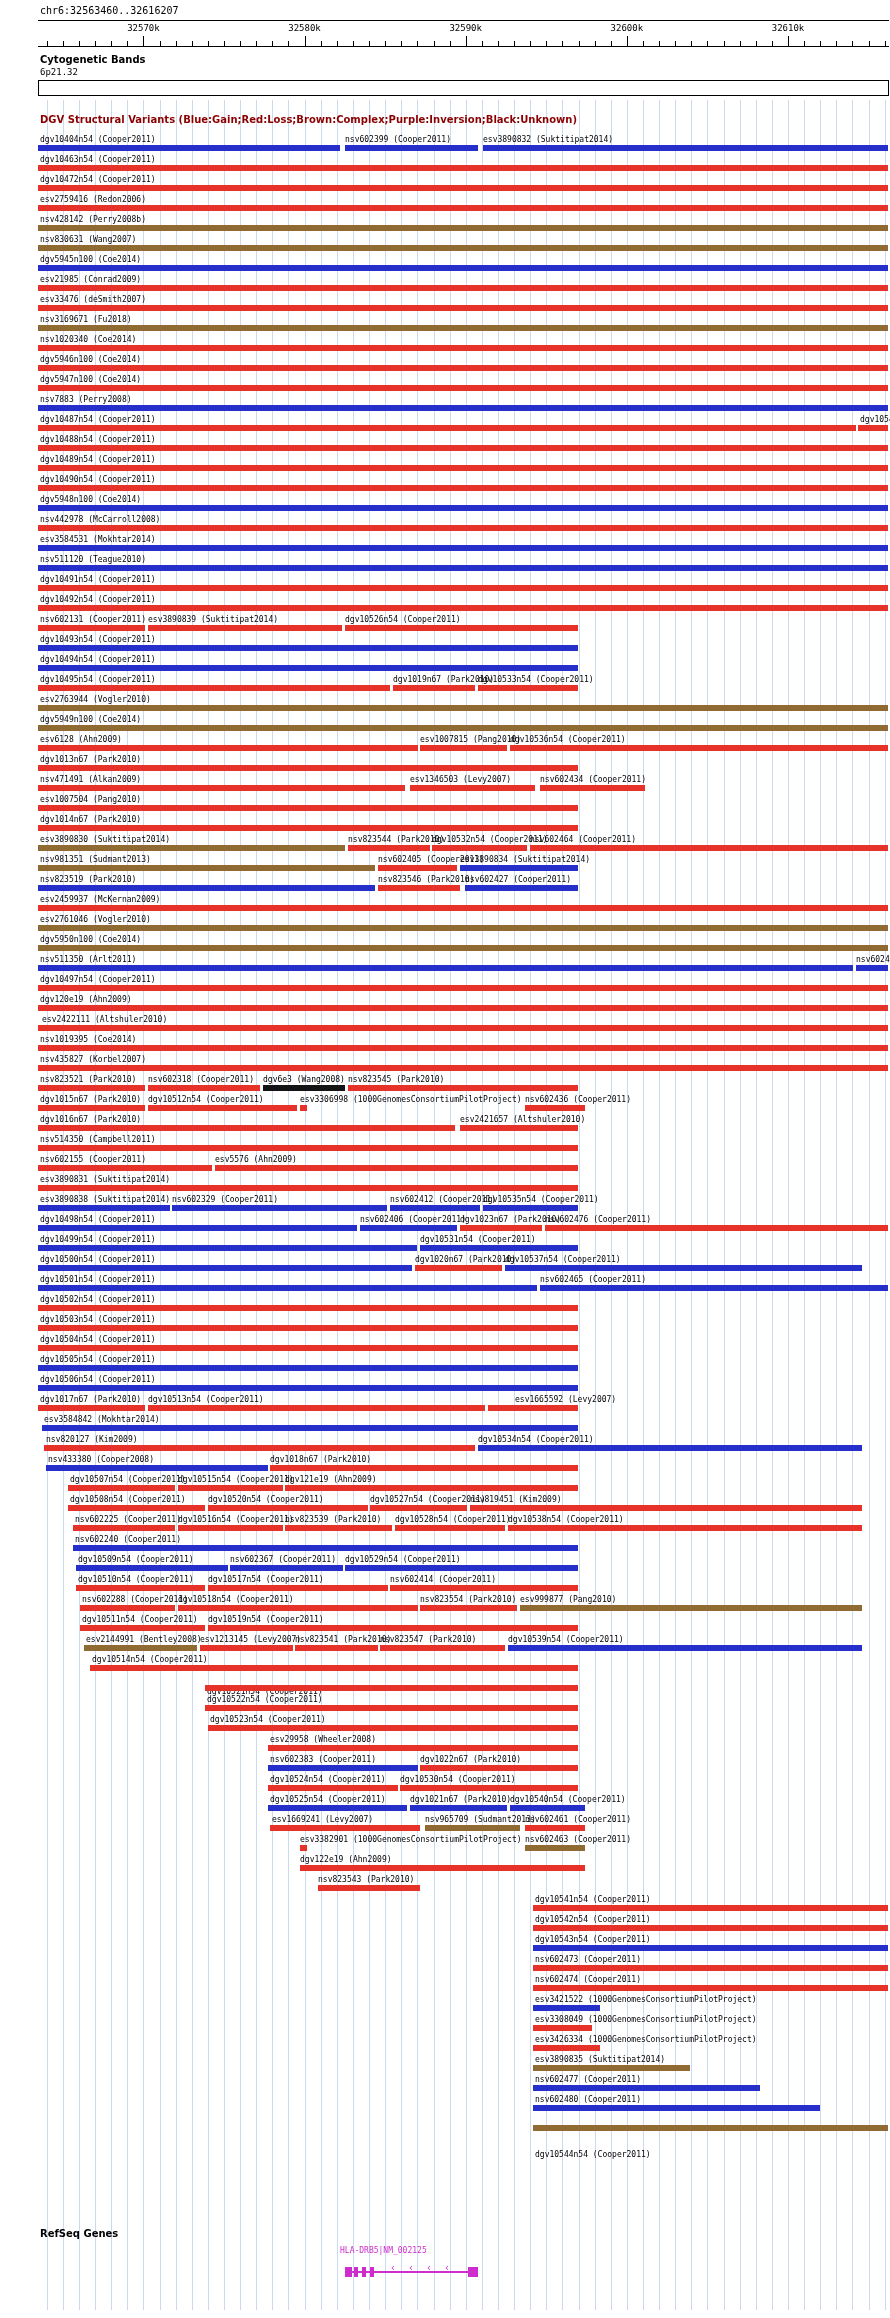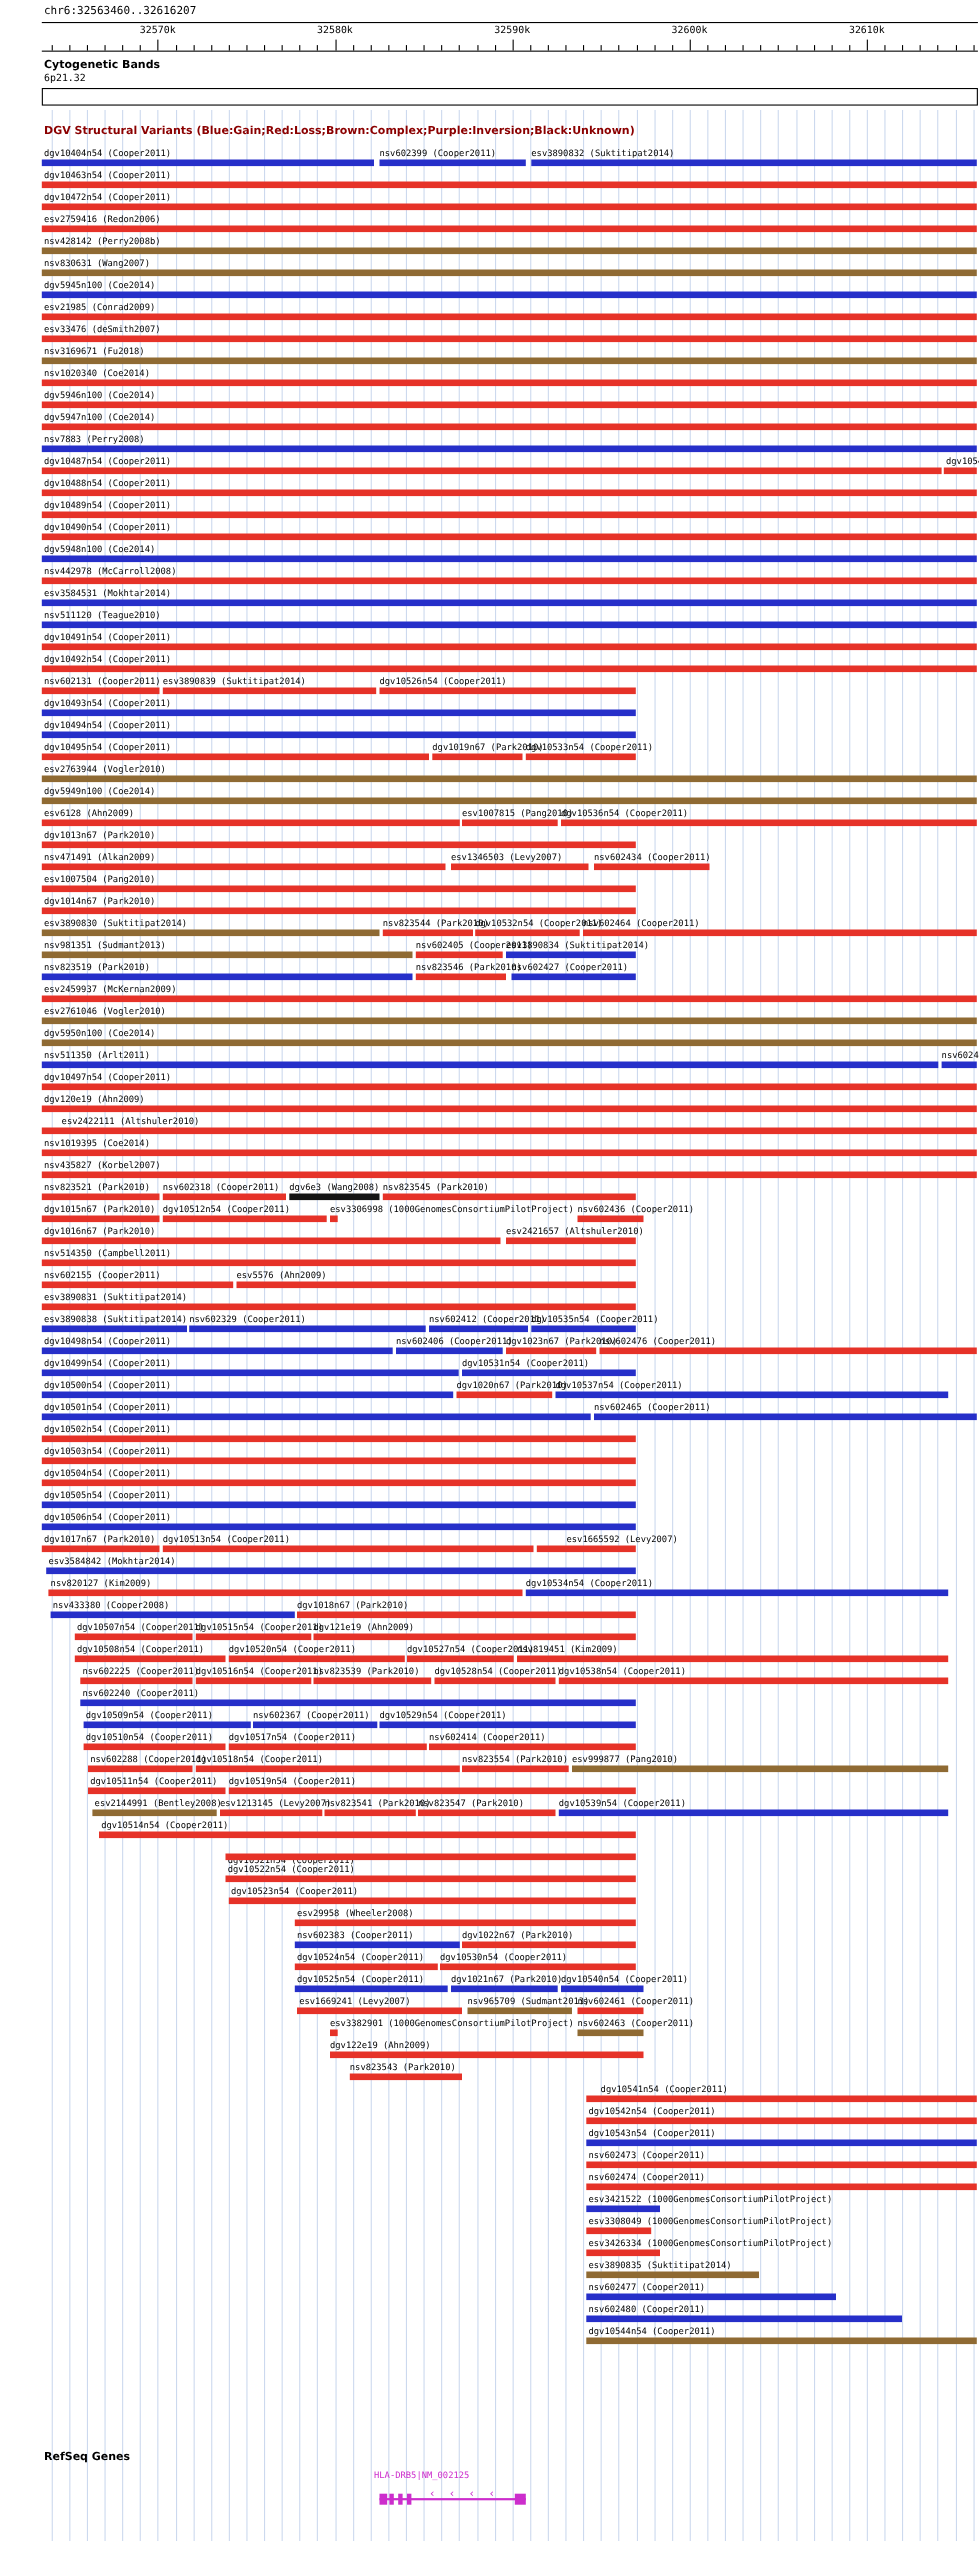--- a/index.html
+++ b/index.html
@@ -360,21 +360,21 @@
     </div>
     <div class="trow" style="top: 974px;">
       <span class="vlab" style="left: 40px;">dgv10497n54 (Cooper2011)</span>
       <div class="vbar" style="left: 38px; width: 850px; background: rgb(230, 50, 40);"></div>
     </div>
     <div class="trow" style="top: 994px;">
       <span class="vlab" style="left: 40px;">dgv120e19 (Ahn2009)</span>
       <div class="vbar" style="left: 38px; width: 850px; background: rgb(230, 50, 40);"></div>
     </div>
     <div class="trow" style="top: 1014px;">
-      <span class="vlab" style="left: 56px;">esv2422111 (Altshuler2010)</span>
+      <span class="vlab" style="left: 42px;">esv2422111 (Altshuler2010)</span>
       <div class="vbar" style="left: 38px; width: 850px; background: rgb(230, 50, 40);"></div>
     </div>
     <div class="trow" style="top: 1034px;">
       <span class="vlab" style="left: 40px;">nsv1019395 (Coe2014)</span>
       <div class="vbar" style="left: 38px; width: 850px; background: rgb(230, 50, 40);"></div>
     </div>
     <div class="trow" style="top: 1054px;">
       <span class="vlab" style="left: 40px;">nsv435827 (Korbel2007)</span>
       <div class="vbar" style="left: 38px; width: 850px; background: rgb(230, 50, 40);"></div>
     </div>
@@ -636,21 +636,21 @@
     </div>
     <div class="trow" style="top: 1854px;">
       <span class="vlab" style="left: 300px;">dgv122e19 (Ahn2009)</span>
       <div class="vbar" style="left: 300px; width: 285px; background: rgb(230, 50, 40);"></div>
     </div>
     <div class="trow" style="top: 1874px;">
       <span class="vlab" style="left: 318px;">nsv823543 (Park2010)</span>
       <div class="vbar" style="left: 318px; width: 102px; background: rgb(230, 50, 40);"></div>
     </div>
     <div class="trow" style="top: 1894px;">
-      <span class="vlab" style="left: 535px; margin-left: 11px;">dgv10541n54 (Cooper2011)</span>
+      <span class="vlab" style="left: 535px;">dgv10541n54 (Cooper2011)</span>
       <div class="vbar" style="left: 533px; width: 355px; background: rgb(230, 50, 40);"></div>
     </div>
     <div class="trow" style="top: 1914px;">
       <span class="vlab" style="left: 535px;">dgv10542n54 (Cooper2011)</span>
       <div class="vbar" style="left: 533px; width: 355px; background: rgb(230, 50, 40);"></div>
     </div>
     <div class="trow" style="top: 1934px;">
       <span class="vlab" style="left: 535px;">dgv10543n54 (Cooper2011)</span>
       <div class="vbar" style="left: 533px; width: 355px; background: rgb(38, 47, 201);"></div>
     </div>
@@ -680,21 +680,21 @@
     </div>
     <div class="trow" style="top: 2074px;">
       <span class="vlab" style="left: 535px;">nsv602477 (Cooper2011)</span>
       <div class="vbar" style="left: 533px; width: 227px; background: rgb(38, 47, 201);"></div>
     </div>
     <div class="trow" style="top: 2094px;">
       <span class="vlab" style="left: 535px;">nsv602480 (Cooper2011)</span>
       <div class="vbar" style="left: 533px; width: 287px; background: rgb(38, 47, 201);"></div>
     </div>
     <div class="trow" style="top: 2114px;">
-      <span class="vlab" style="left: 535px;">dgv10544n54 (Cooper2011)</span>
+      <span class="vlab" style="left: 535px; margin-top: 35px;">dgv10544n54 (Cooper2011)</span>
       <div class="vbar" style="left: 533px; width: 355px; background: rgb(143, 106, 51);"></div>
     </div>
   </div>
 
 <div class="title" style="left:40px;top:2228px">RefSeq Genes</div>
 <div id="gene">
     <span class="vlab" style="left: 340px; top: 2246px; color: rgb(204, 45, 204); position: absolute;">HLA-DRB5|NM_002125</span>
     <div class="abs" style="left: 345px; top: 2271px; width: 133px; height: 2px; background: rgb(204, 45, 204);"></div>
     <div class="exon" style="left: 345px; top: 2267px; width: 7px; height: 10px; background: rgb(204, 45, 204);"></div>
     <div class="exon" style="left: 354px; top: 2267px; width: 4px; height: 10px; background: rgb(204, 45, 204);"></div>

